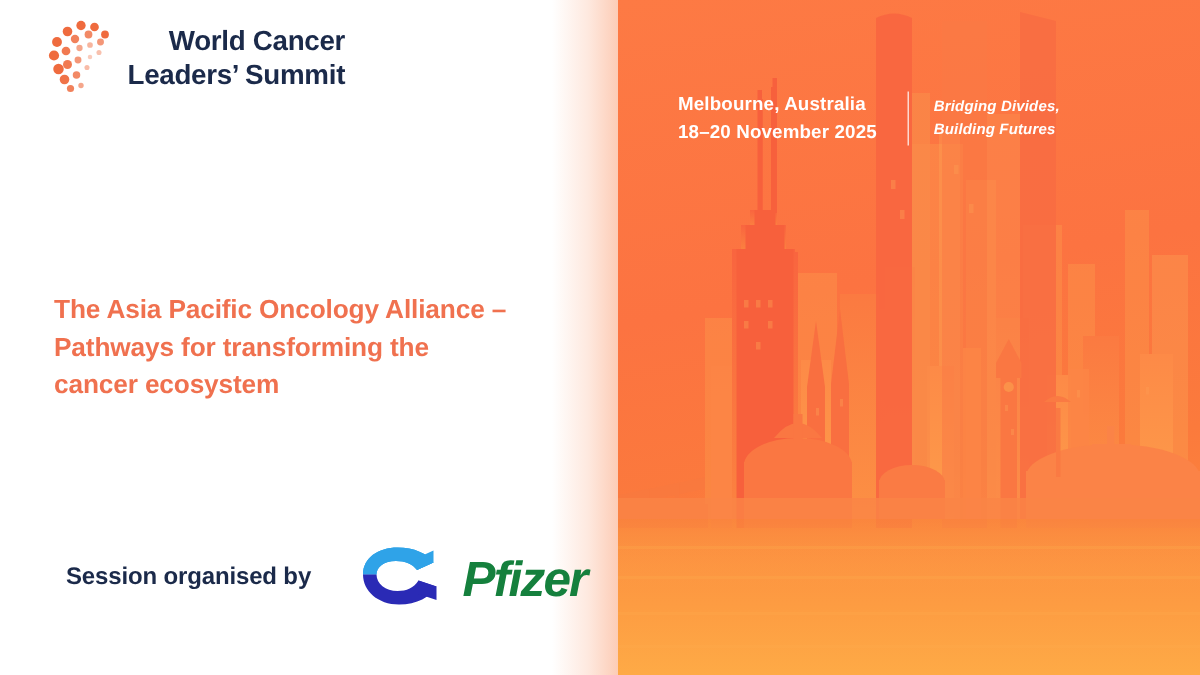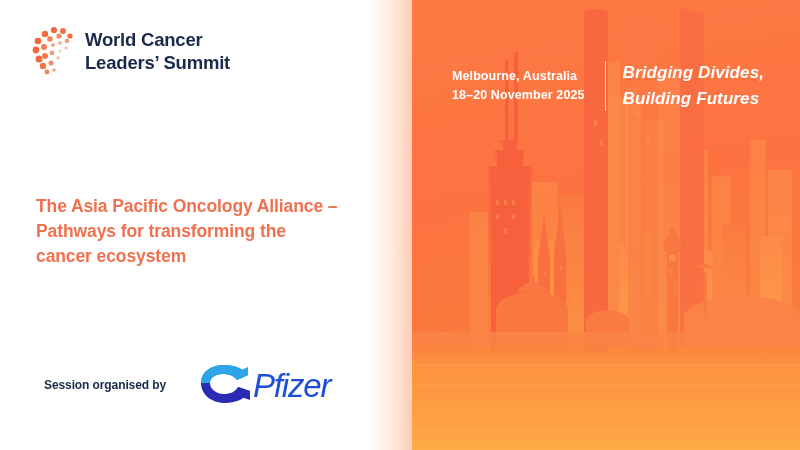--- a/index.html
+++ b/index.html
@@ -19,22 +19,22 @@
   
   .left-panel {
     position:absolute; left:0; top:0;
     width:412px; height:450px;
     background:#ffffff;
     z-index:5;
   }
 
   
   .logo-block {
-    position:absolute; left:30px; top:25px;
-    display:flex; align-items:center;
+    position:absolute; left:30px; top:12px;
+    display:flex; align-items:center;text-align:right;
   }
   .logo-mark { width:46px; height:52px; flex:0 0 46px; }
   .logo-wordmark {
     margin-left:9px;
     color:#1b2a4a;
     font-weight:bold;
     font-size:18.5px;
     line-height:1.27;
     letter-spacing:-0.2px;
     white-space:pre-line;
@@ -53,33 +53,33 @@
   }
 
   
   .organiser-row {
     position:absolute; left:44px; top:362px;
     display:flex; align-items:center;
   }
   .organiser-label {
     color:#1b2a4a;
     font-weight:bold;
-    font-size:12px;
+    font-size:16px;
     letter-spacing:-0.1px;
     white-space:nowrap;
   }
   .pfizer-logo {
     margin-left:27px;
     display:flex; align-items:center;
   }
   .pfizer-mark { width:58px; height:46px; flex:0 0 58px; }
   .pfizer-word {
-    margin-left:2px;
-    color:#1d4ed8;
-    font-weight:normal;
+    margin-left:16px;
+    color:#15803d;
+    font-weight:bold;
     font-style:italic;
     font-size:33px;
     letter-spacing:-1.2px;
     line-height:1;
   }
 
   
   .fade-band {
     position:absolute; left:368px; top:0;
     width:44px; height:450px;
@@ -121,21 +121,21 @@
     white-space:pre-line;
   }
   .divider {
     width:1px;
     align-self:stretch;
     margin:1px 17px 2px 20px;
     background:rgba(255,255,255,0.75);
   }
   .tagline {
     color:#ffffff;
-    font-size:17px;
+    font-size:10px;
     font-weight:bold;
     font-style:italic;
     line-height:1.55;
     letter-spacing:0.1px;
     white-space:pre-line;
   }
 </style>
 </head>
 <body>
 

